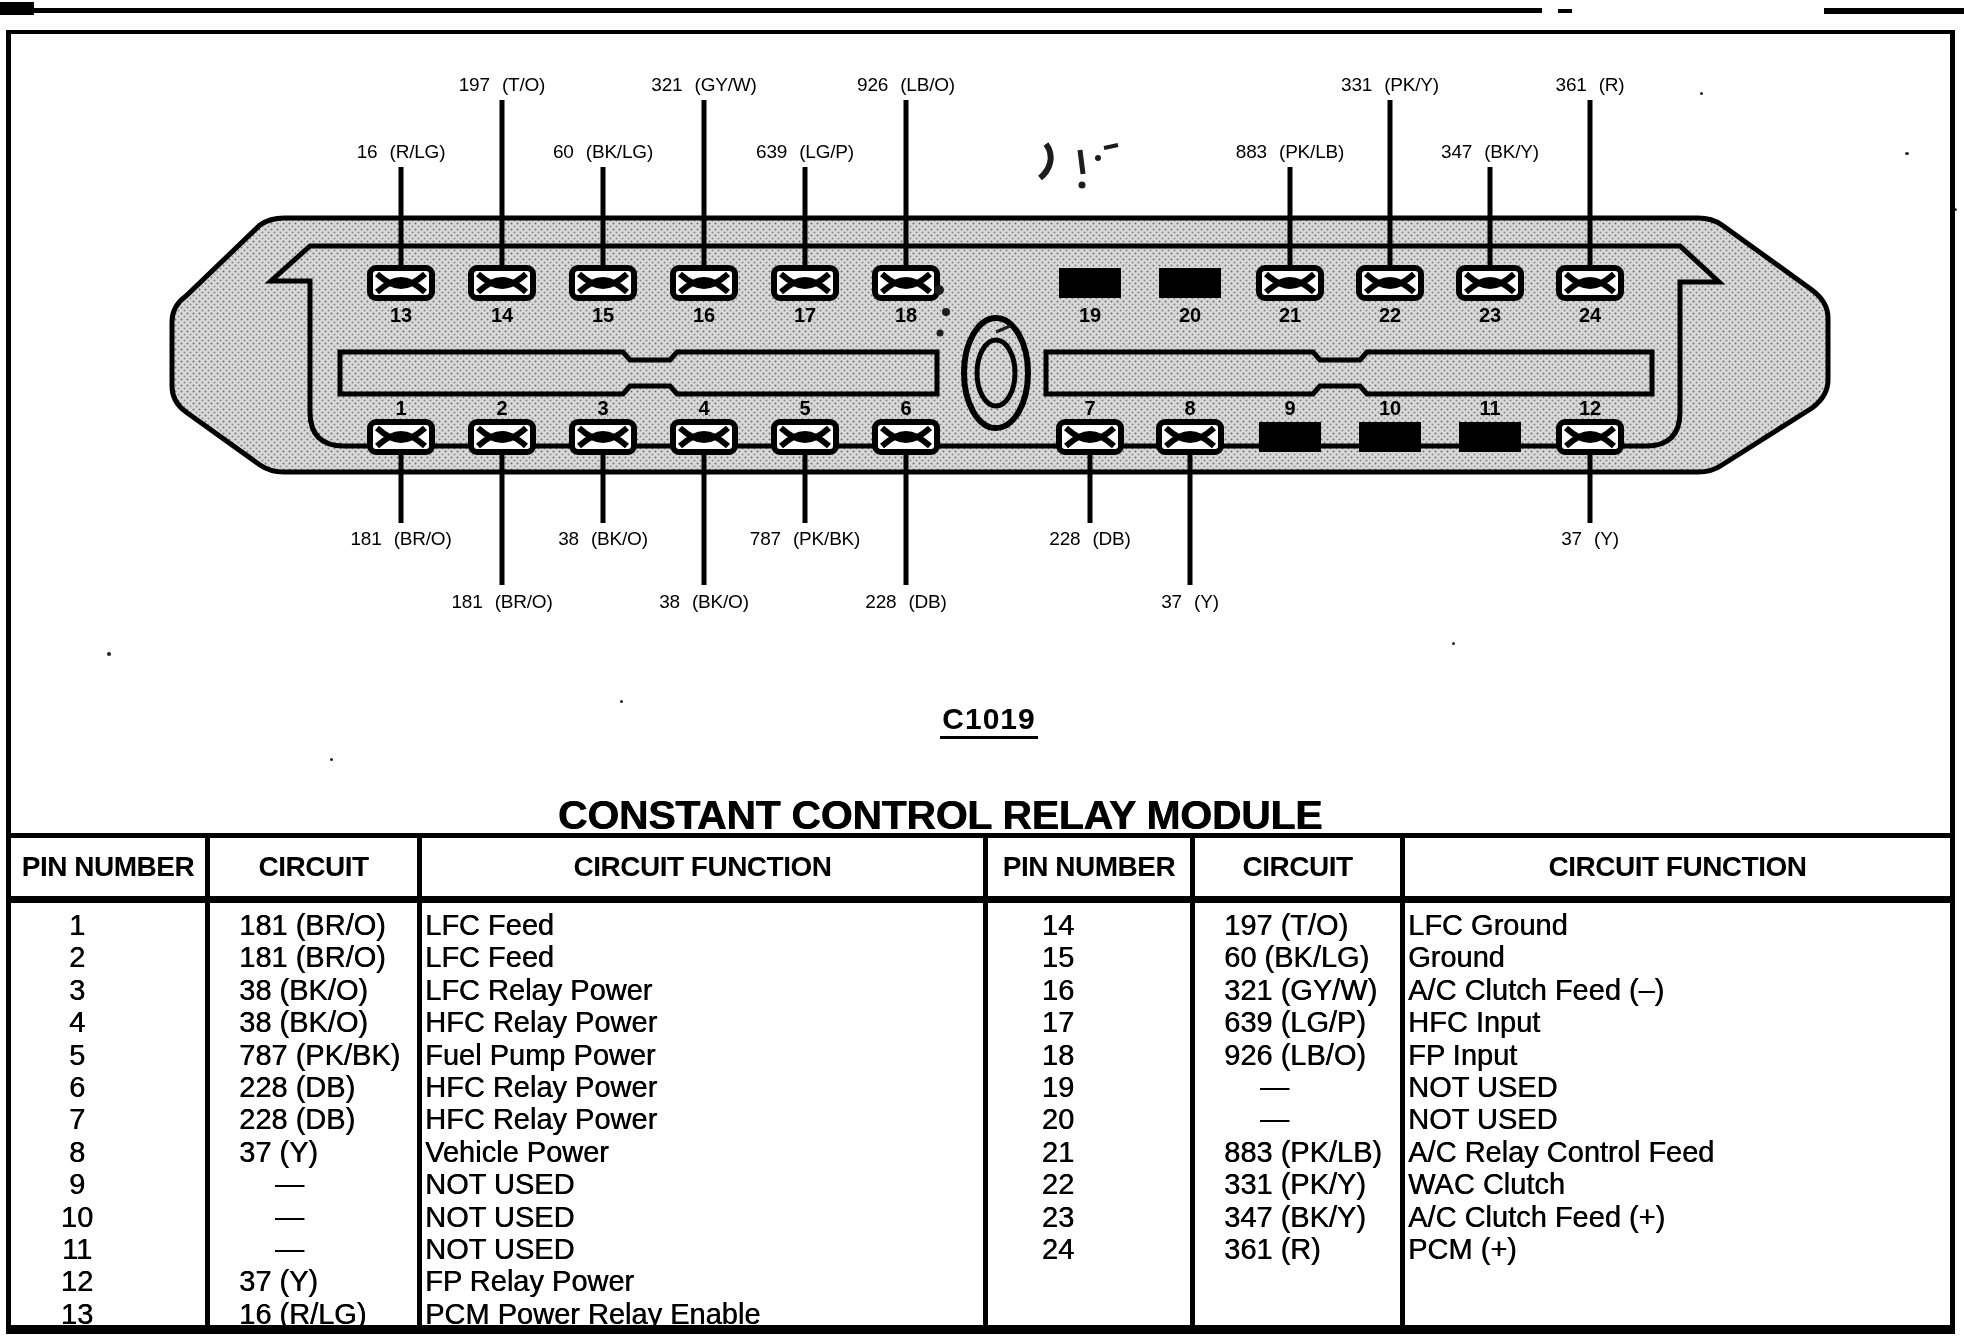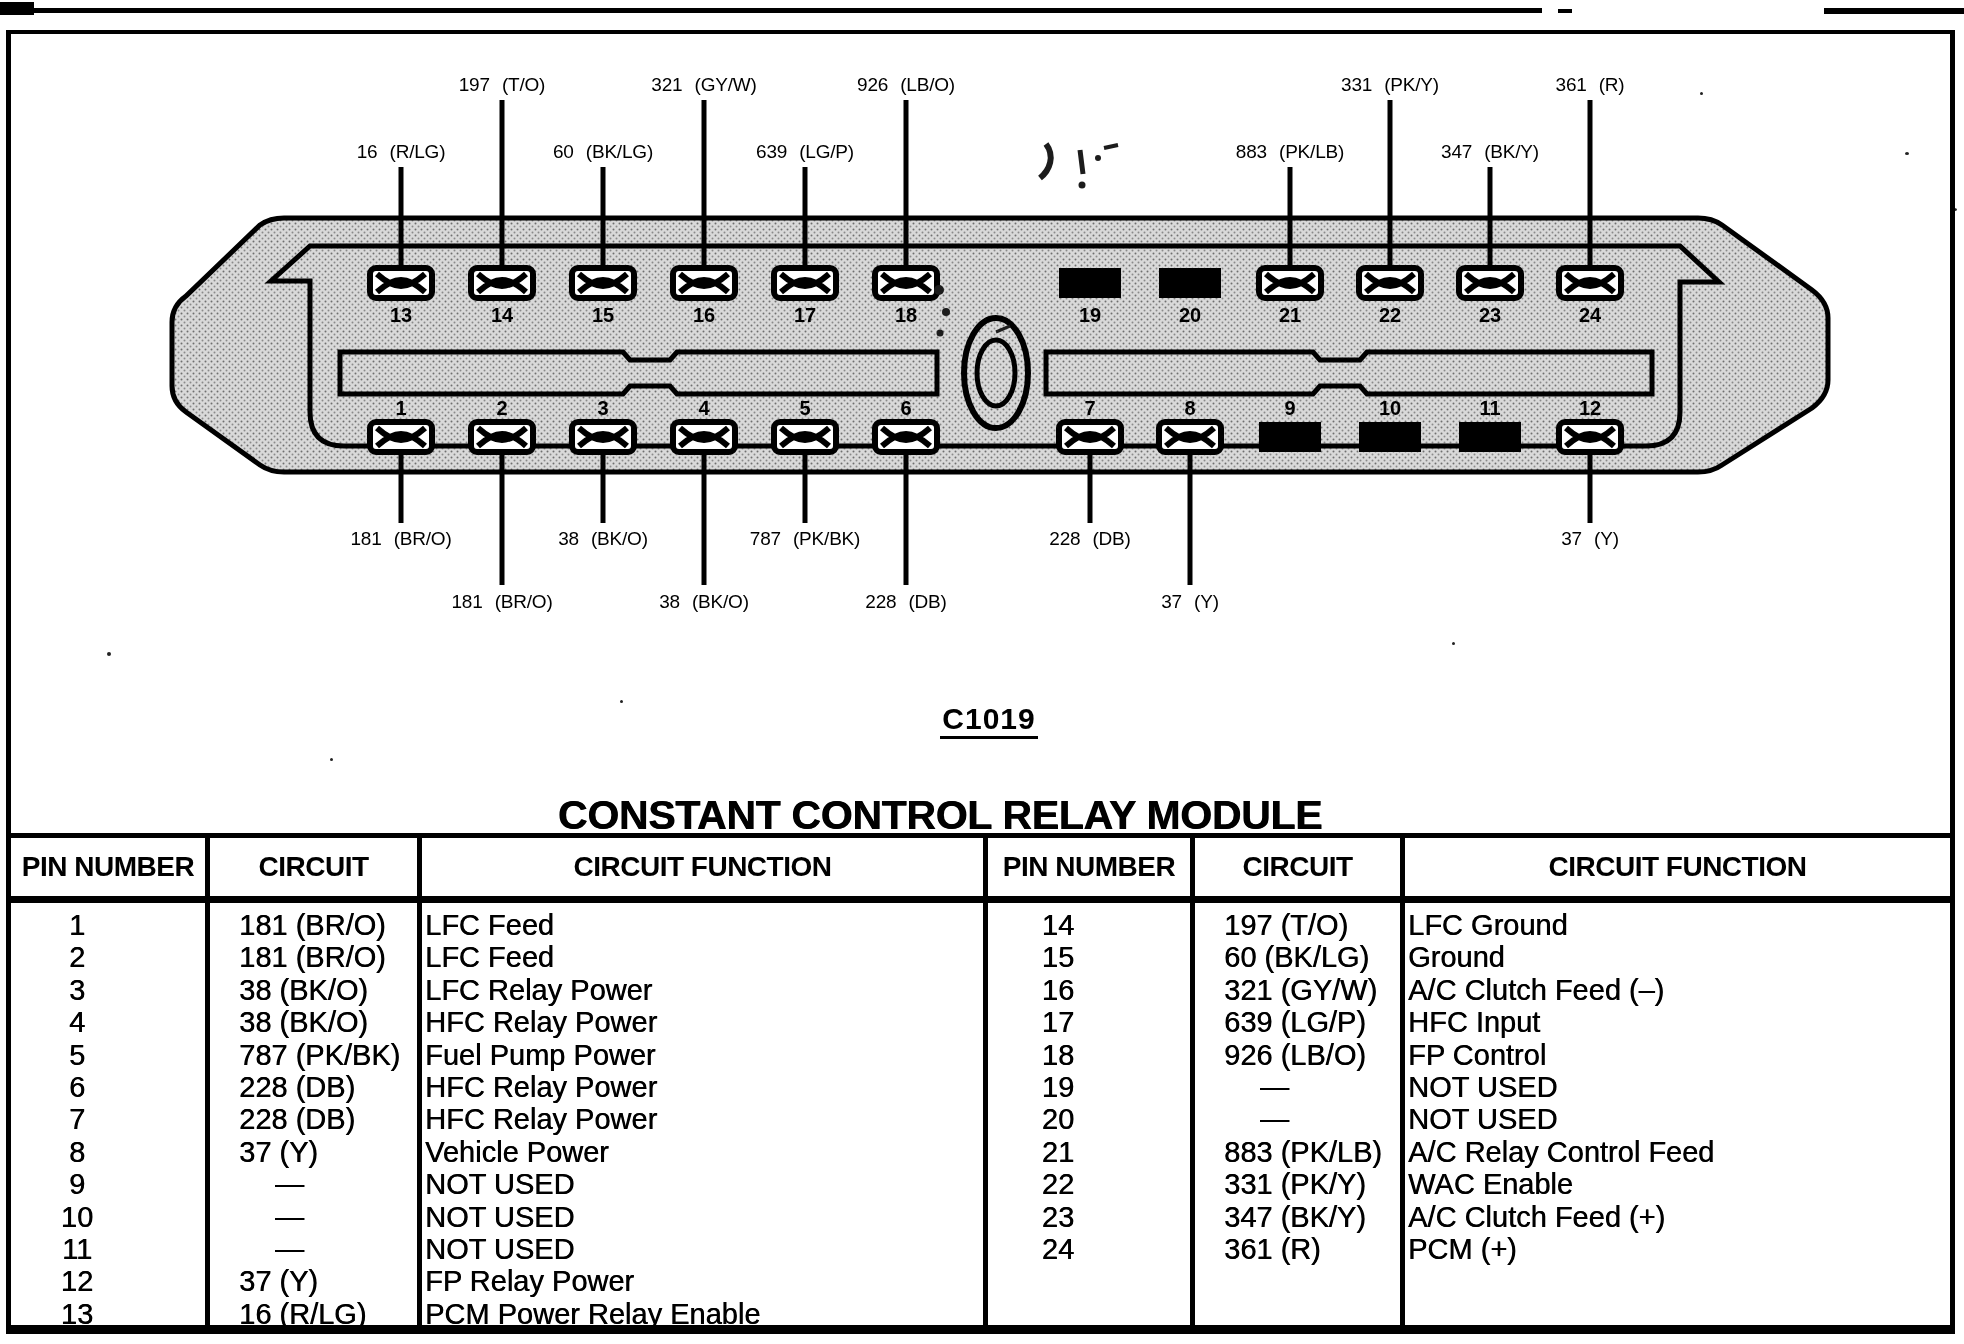--- a/index.html
+++ b/index.html
@@ -330,33 +330,33 @@
     <div class="circ">60 (BK/LG)</div>
     <div class="func">Ground</div>
     <div class="num">16</div>
     <div class="circ">321 (GY/W)</div>
     <div class="func">A/C Clutch Feed (–)</div>
     <div class="num">17</div>
     <div class="circ">639 (LG/P)</div>
     <div class="func">HFC Input</div>
     <div class="num">18</div>
     <div class="circ">926 (LB/O)</div>
-    <div class="func">FP Control</div>
+    <div class="func">FP Input</div>
     <div class="num">19</div>
     <div class="circ dash">—</div>
     <div class="func">NOT USED</div>
     <div class="num">20</div>
     <div class="circ dash">—</div>
     <div class="func">NOT USED</div>
     <div class="num">21</div>
     <div class="circ">883 (PK/LB)</div>
     <div class="func">A/C Relay Control Feed</div>
     <div class="num">22</div>
     <div class="circ">331 (PK/Y)</div>
-    <div class="func">WAC Enable</div>
+    <div class="func">WAC Clutch</div>
     <div class="num">23</div>
     <div class="circ">347 (BK/Y)</div>
     <div class="func">A/C Clutch Feed (+)</div>
     <div class="num">24</div>
     <div class="circ">361 (R)</div>
     <div class="func">PCM (+)</div>
   </div>
 
 </div>
 

